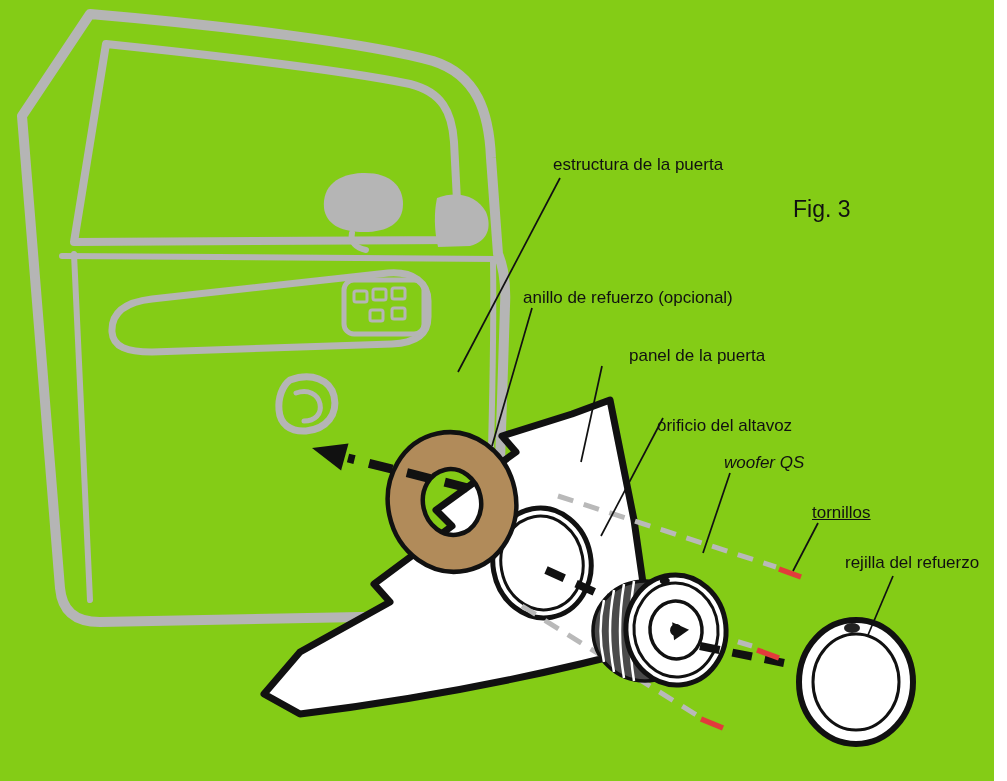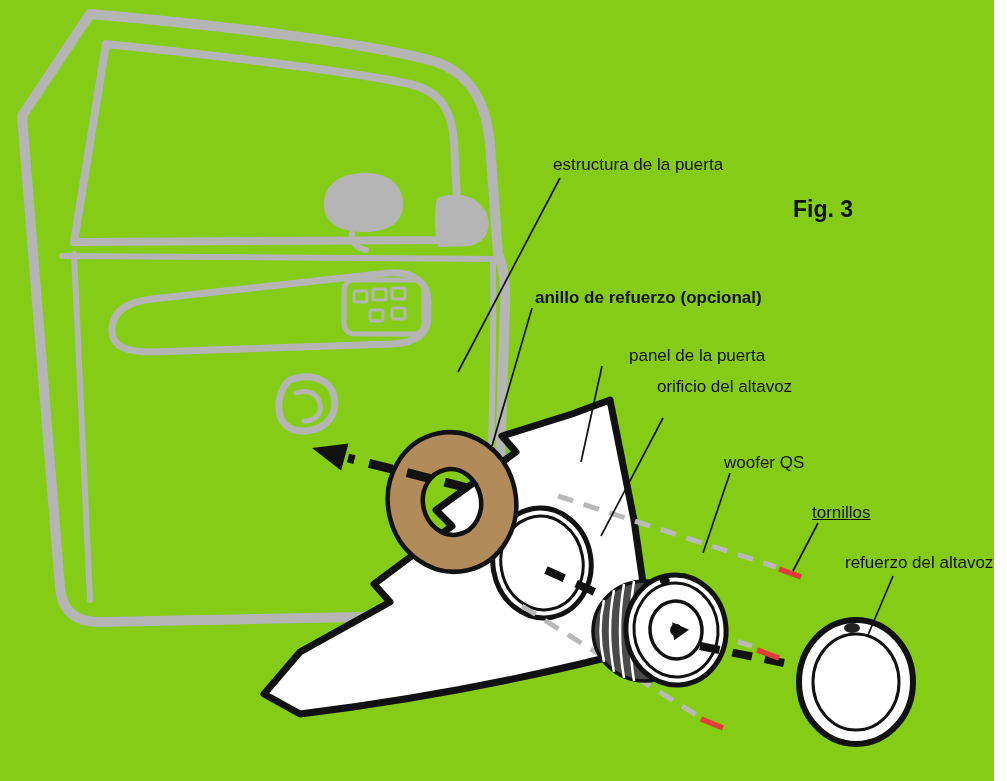--- a/index.html
+++ b/index.html
@@ -14,21 +14,21 @@
   .label{
     position:absolute;
     font-size:17px;
     line-height:1.2;
     color:#111;
     white-space:nowrap;
   }
   .fig-caption{
     position:absolute;
     font-size:23px;
-    font-weight:bold;
+    font-weight:normal;
     color:#111;
     white-space:nowrap;
     text-align:right;
   }
 </style>
 </head>
 <body>
 
 <div id="stage">
 
@@ -129,20 +129,20 @@
       <path d="M 602,366 L 581,462"></path>
       <path d="M 663,418 L 601,536"></path>
       <path d="M 730,473 L 703,553"></path>
       <path d="M 818,523 L 793,571"></path>
       <path d="M 893,576 L 868,635"></path>
     </g>
   </svg>
 
   <div class="label" style="left:553px;top:155px;">estructura de la puerta</div>
   <div class="fig-caption" style="left:793px;top:196px;">Fig. 3</div>
-  <div class="label" style="left:535px;top:288px;font-weight:bold;">anillo de refuerzo (opcional)</div>
+  <div class="label" style="left:523px;top:288px;">anillo de refuerzo (opcional)</div>
   <div class="label" style="left:597px;top:346px;margin-left:32px;">panel de la puerta</div>
-  <div class="label" style="left:657px;top:377px;">orificio del altavoz</div>
-  <div class="label" style="left:724px;top:453px;">woofer QS</div>
+  <div class="label" style="left:657px;top:416px;">orificio del altavoz</div>
+  <div class="label" style="left:724px;top:453px;font-style:italic;">woofer QS</div>
   <div class="label" style="left:812px;top:503px;text-decoration:underline;">tornillos</div>
-  <div class="label" style="left:845px;top:553px;">refuerzo del altavoz</div>
+  <div class="label" style="left:845px;top:553px;">rejilla del refuerzo</div>
 
 </div>
 
 </body></html>

